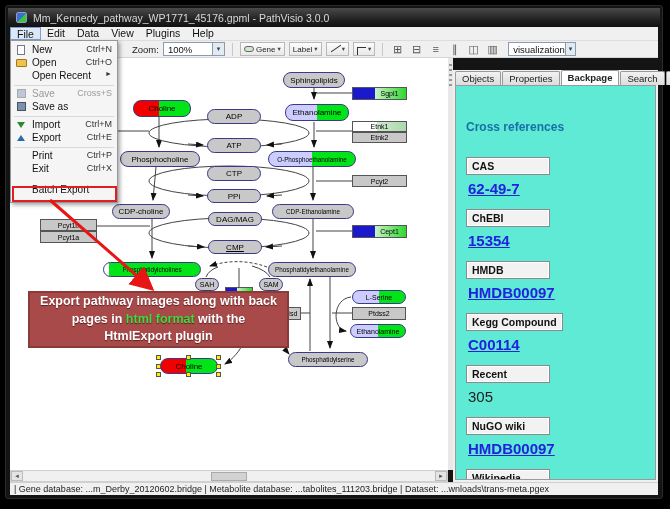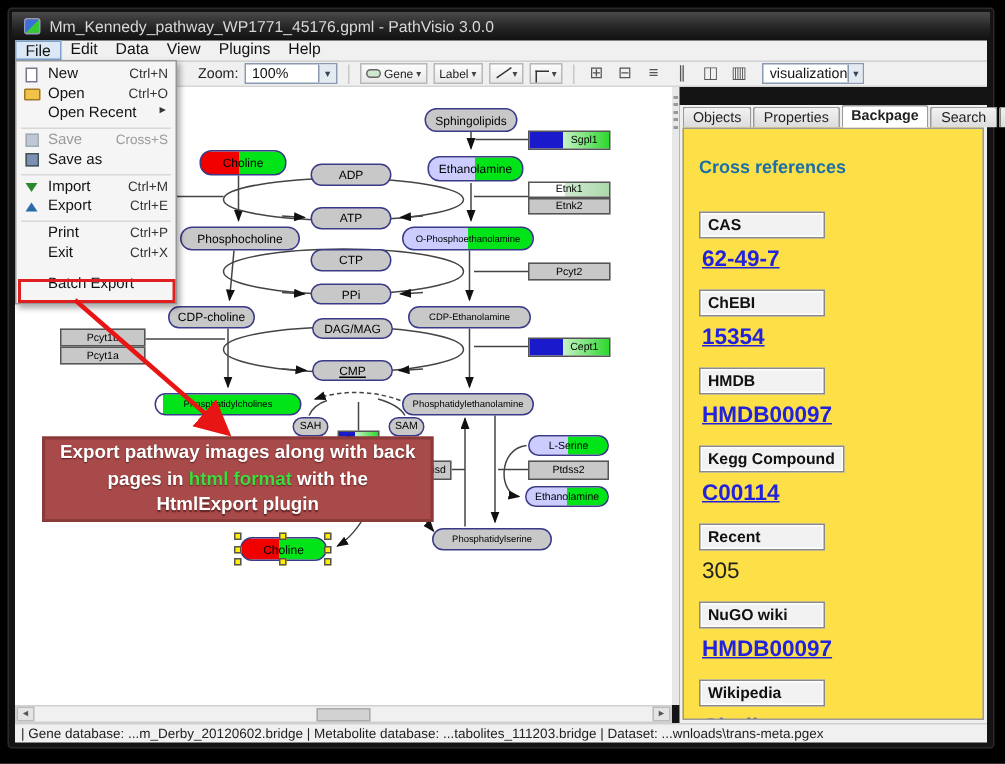--- a/index.html
+++ b/index.html
@@ -28,21 +28,21 @@
   .mini-conn{width:9px;height:8px;border-left:1px solid #333;border-top:1px solid #333;margin-top:3px;}
   .tb-icon{font-size:11px;color:#555;width:15px;text-align:center;line-height:14px;}
   
   #canvas{position:absolute;left:10px;top:58px;width:438px;height:412px;background:#fff;overflow:hidden;z-index:1;}
   #splitter{position:absolute;left:448px;top:58px;width:5px;height:412px;background:#e8e8e8;z-index:4;}
   #splitter .dots{margin:6px auto;width:3px;height:24px;background:repeating-linear-gradient(#999 0 2px,transparent 2px 5px);}
   #sidepanel{position:absolute;left:453px;top:70px;width:205px;height:412px;background:#f0f0f0;z-index:4;}
   #tabs{display:flex;height:15px;align-items:flex-end;padding-left:2px;gap:1px;}
   .tab{font-size:9.5px;padding:1px 6px;background:linear-gradient(#f2f2f2,#dcdcdc);border:1px solid #9a9a9a;border-bottom:none;border-radius:2px 2px 0 0;color:#222;height:14px;line-height:12px;}
   .tab.tab-active{background:#fff;height:15px;font-weight:bold;position:relative;z-index:2;}
-  #panel-body{position:absolute;left:2px;top:15px;width:201px;height:395px;background:#fde047;border:1px solid #9a9a9a;overflow:hidden;padding:4px 10px;}
+  #panel-body{position:absolute;left:2px;top:15px;width:201px;height:395px;background:#5eead4;border:1px solid #9a9a9a;overflow:hidden;padding:20px 10px;}
   #bp-heading{color:#1b6fa8;font-weight:bold;font-size:12px;margin:14px 0 22px 0;}
   .bp-section{margin-bottom:11px;}
   .bp-head{display:inline-block;min-width:84px;border:1px solid #8a8a8a;background:#f2f2f2;font-weight:bold;font-size:10.5px;color:#111;padding:2px 5px;box-shadow:inset 0 0 0 1px #fff;}
   .bp-val{display:block;font-size:15px;font-weight:bold;color:#2222dd;text-decoration:underline;margin:5px 0 0 2px;}
   .bp-val.plain{color:#222;text-decoration:none;font-weight:normal;}
   #bp-footer{font-weight:bold;font-size:11px;color:#111;margin-top:10px;}
   
   #hscroll{position:absolute;left:10px;top:470px;width:438px;height:12px;background:#f0f0f0;border:1px solid #cfcfcf;display:flex;align-items:center;z-index:5;}
   .scr-btn{width:12px;height:10px;font-size:6px;color:#555;display:flex;align-items:center;justify-content:center;background:#e4e4e4;border:1px solid #bbb;}
   #hthumb{position:absolute;left:188px;top:1px;width:36px;height:9px;background:#d2d2d2;border:1px solid #aaa;}

